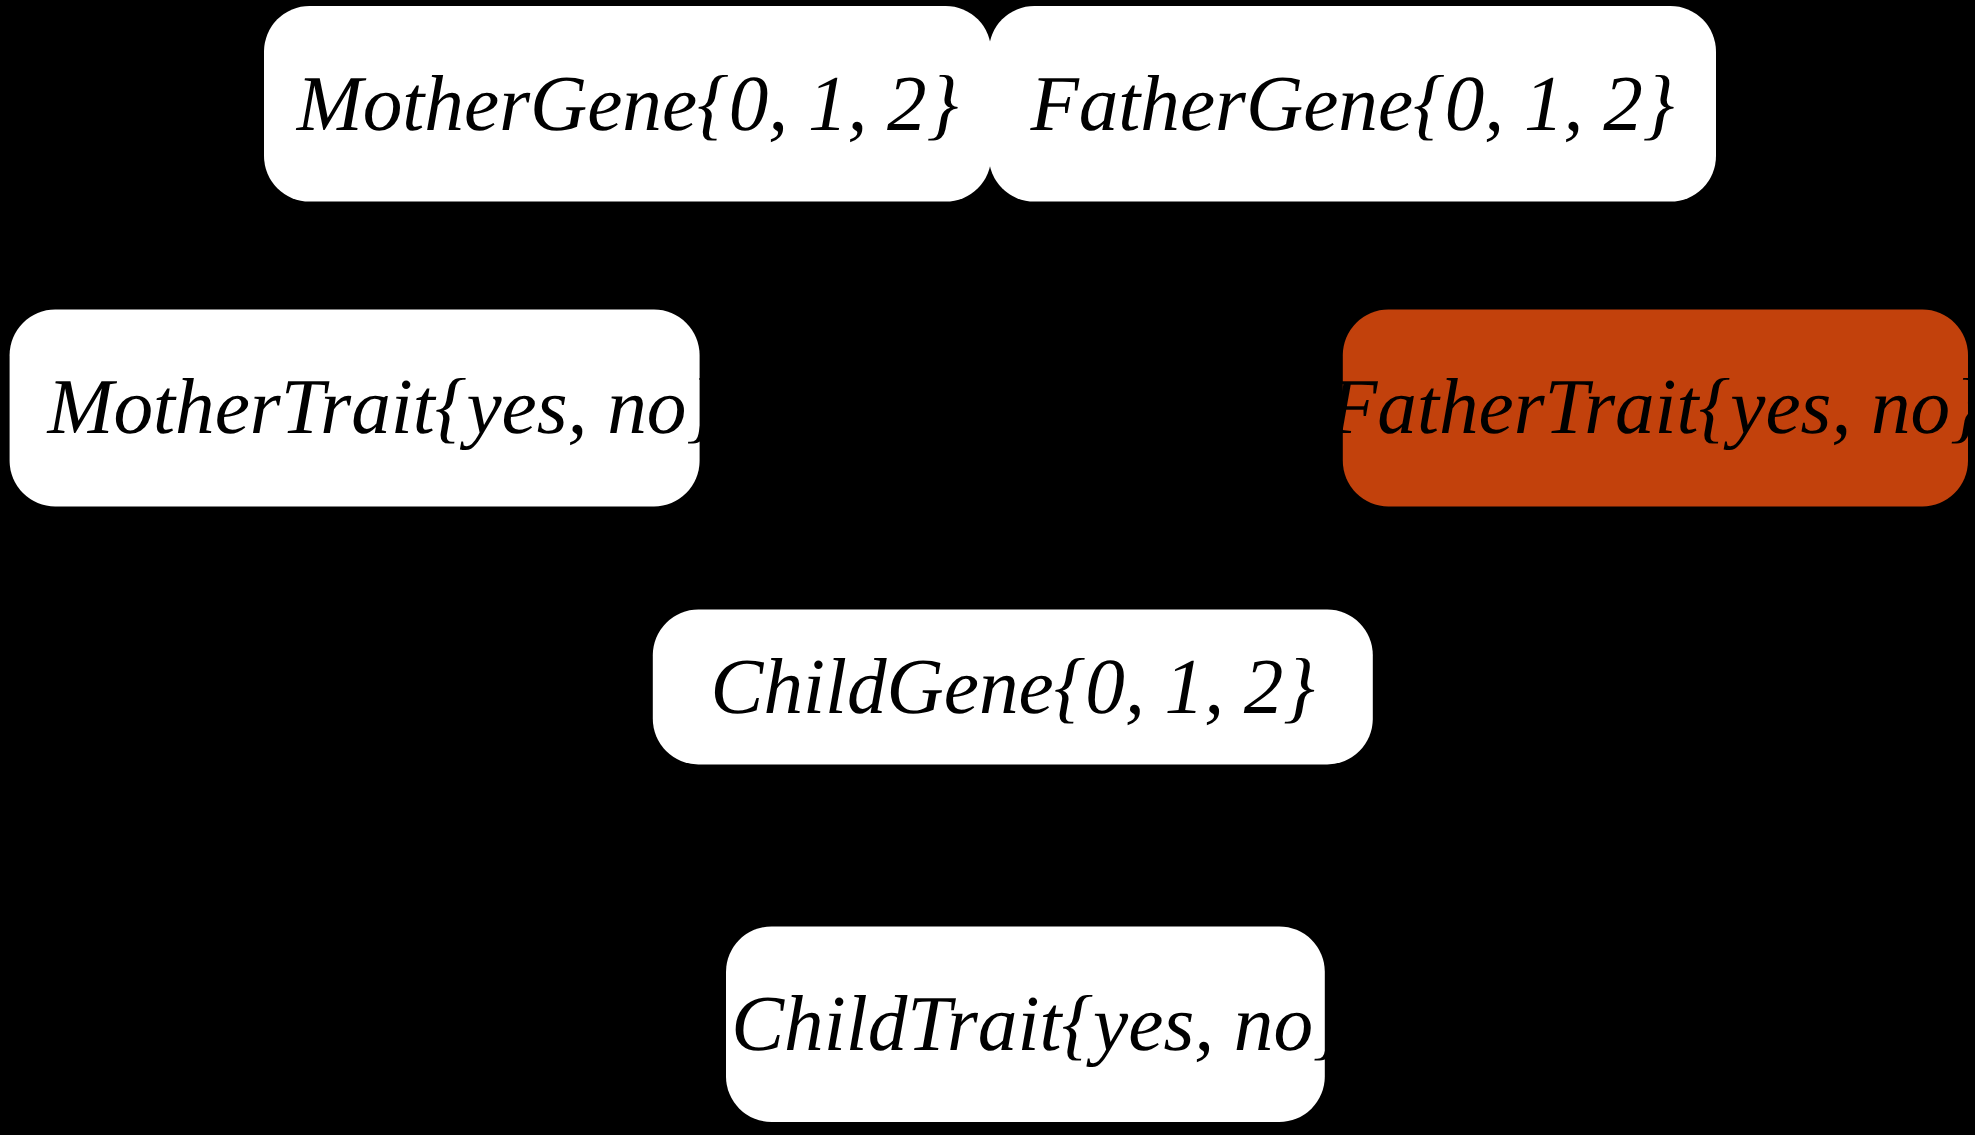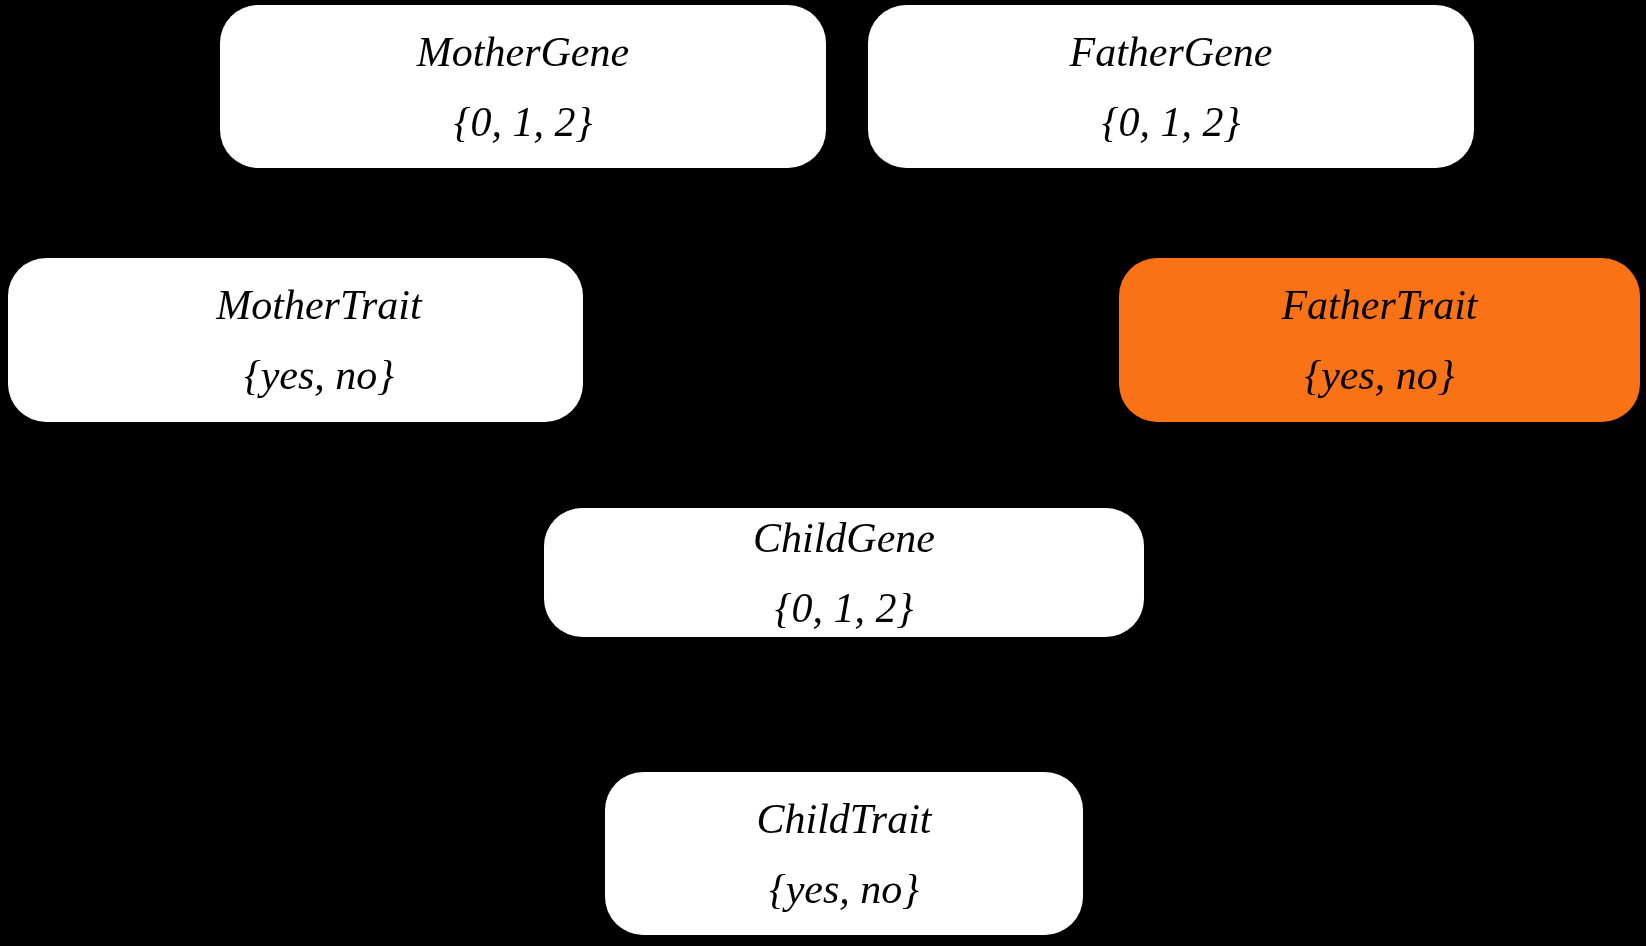--- a/index.html
+++ b/index.html
@@ -13,62 +13,62 @@
     height: 946px;
     background: #000000;
     overflow: hidden;
     font-family: "Liberation Serif", serif;
   }
   .node {
     position: absolute;
     background: #ffffff;
     border-radius: 38px;
     display: flex;
-    flex-direction: column;
+    flex-direction: row;
     align-items: center;
     justify-content: center;
     text-align: center;
     color: #000000;
     font-style: italic;
-    font-size: 42px;
+    font-size: 66px;
     line-height: 70px;
     white-space: nowrap;
   }
   .node-name, .node-domain {
     display: block;
   }
 </style>
 </head>
 <body>
 
 <div class="canvas">
 
   <div class="node" style="left: 220px; top: 5px; width: 606px; height: 163px; background: rgb(255, 255, 255); color: rgb(0, 0, 0);">
     <span class="node-name">MotherGene</span>
     <span class="node-domain">{0, 1, 2}</span>
   </div>
 
-  <div class="node" style="left: 868px; top: 5px; width: 606px; height: 163px; background: rgb(255, 255, 255); color: rgb(0, 0, 0);">
+  <div class="node" style="left: 824px; top: 5px; width: 606px; height: 163px; background: rgb(255, 255, 255); color: rgb(0, 0, 0);">
     <span class="node-name">FatherGene</span>
     <span class="node-domain">{0, 1, 2}</span>
   </div>
 
   <div class="node" style="left: 8px; top: 258px; width: 528px; height: 164px; background: rgb(255, 255, 255); color: rgb(0, 0, 0); padding-left: 47px;">
     <span class="node-name">MotherTrait</span>
     <span class="node-domain">{yes, no}</span>
   </div>
 
-  <div class="node" style="left: 1119px; top: 258px; width: 521px; height: 164px; background: #f97316; color: rgb(0, 0, 0);">
+  <div class="node" style="left: 1119px; top: 258px; width: 521px; height: 164px; background: #c2410c; color: rgb(0, 0, 0);">
     <span class="node-name">FatherTrait</span>
     <span class="node-domain">{yes, no}</span>
   </div>
 
   <div class="node" style="left: 544px; top: 508px; width: 600px; height: 129px; background: rgb(255, 255, 255); color: rgb(0, 0, 0);">
     <span class="node-name">ChildGene</span>
     <span class="node-domain">{0, 1, 2}</span>
   </div>
 
-  <div class="node" style="left: 605px; top: 772px; width: 478px; height: 163px; background: rgb(255, 255, 255); color: rgb(0, 0, 0);">
+  <div class="node" style="left: 605px; top: 772px; width: 478px; height: 163px; background: rgb(255, 255, 255); color: rgb(0, 0, 0); padding-left: 21px;">
     <span class="node-name">ChildTrait</span>
     <span class="node-domain">{yes, no}</span>
   </div>
 
 </div>
 
 </body></html>

